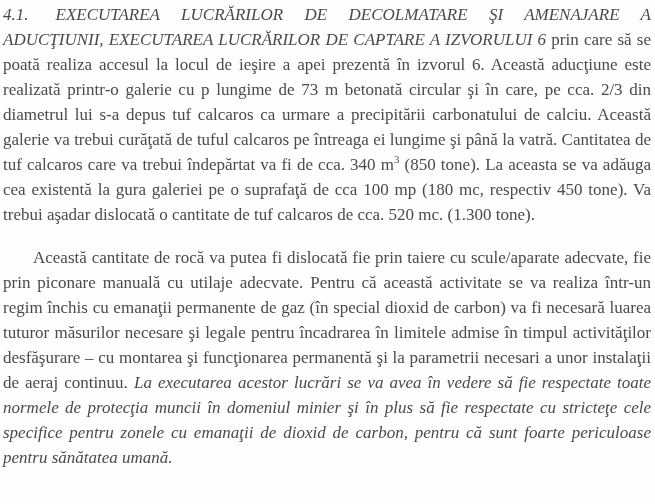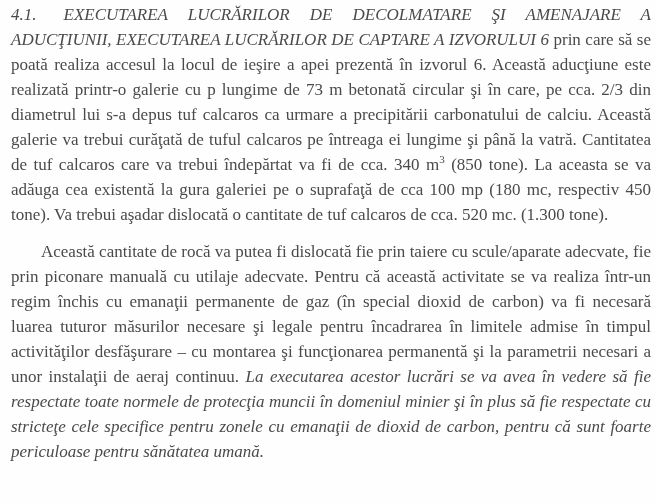--- a/index.html
+++ b/index.html
@@ -5,36 +5,36 @@
   html, body {
     margin: 0;
     padding: 0;
     background: #ffffff;
   }
   .page {
     position: relative;
     width: 655px;
     height: 504px;
     box-sizing: border-box;
-    padding: 2px 4px 0 11px;
+    padding: 2px 4px 0 3px;
     overflow: hidden;
     background: #fefefe;
     font-family: "Liberation Serif", "DejaVu Serif", serif;
     font-size: 17px;
     line-height: 25px;
     color: #4a4a4a;
     text-align: justify;
     -webkit-font-smoothing: antialiased;
   }
   .para {
     margin: 0;
   }
   .para-indent {
     text-indent: 30px;
-    margin-top: 12px;
+    margin-top: 18px;
   }
   .section-num {
     font-style: italic;
     margin-right: 27px;
   }
   .section-heading {
     font-style: italic;
   }
   .italic-run {
     font-style: italic;

